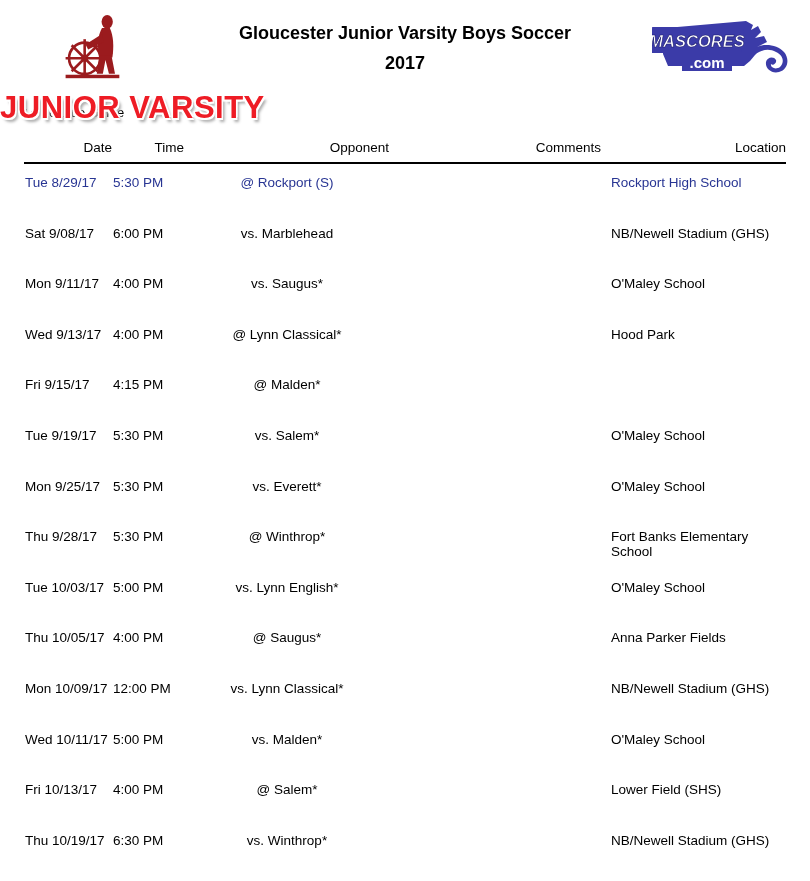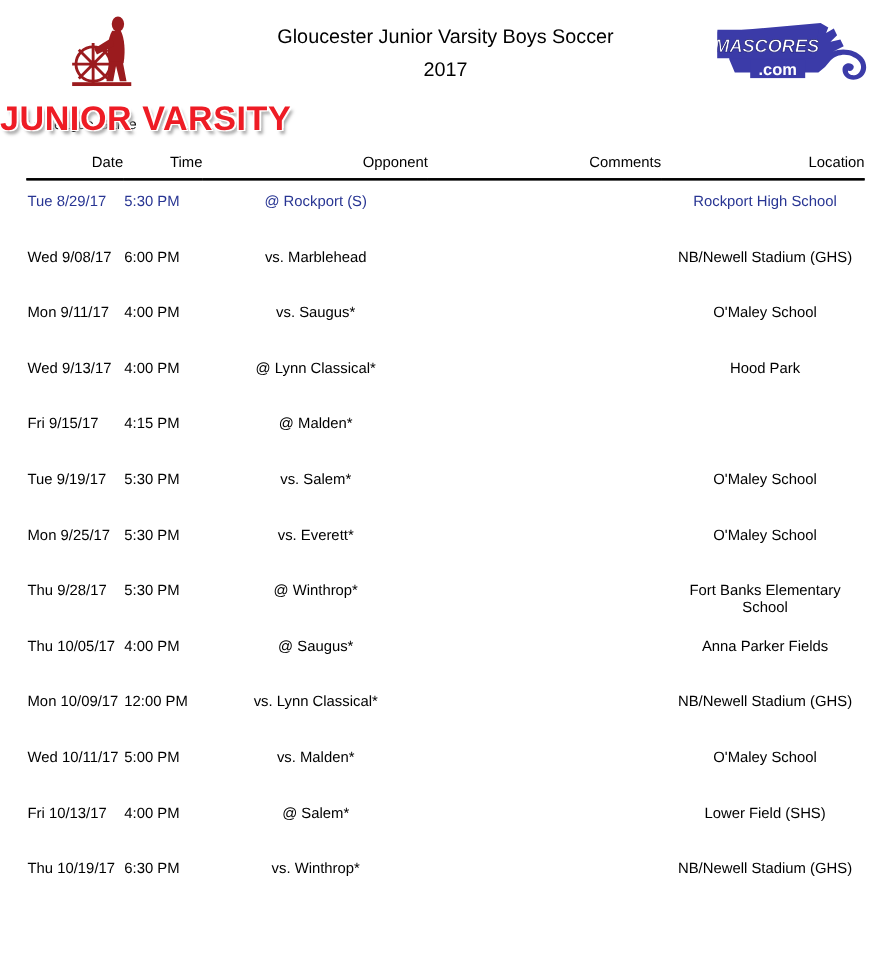--- a/index.html
+++ b/index.html
@@ -13,21 +13,21 @@
   }
   .page { position: absolute; inset: 0; }
 
   
   .team-logo {
     position: absolute; left: 56px; top: 8px;
     width: 92px; height: 78px;
   }
   .title-block {
     position: absolute; left: 150px; top: 22px; width: 510px;
-    text-align: center; font-size: 18px; line-height: 22px; color: #000;
+    text-align: center; font-size: 18px; line-height: 22px; color: #000; font-weight: bold;
   }
   .title-line2 { margin-top: 8px; }
 
   .mascores-logo {
     position: absolute; left: 652px; top: 12px;
     width: 146px; height: 72px;
   }
 
   .legend {
     position: absolute; left: 22px; top: 105px;
@@ -61,21 +61,21 @@
   }
   tbody td {
     height: 37.6px; vertical-align: top;
     padding-top: 12px;
     font-size: 13.5px; line-height: 14.5px;
     overflow: hidden;
   }
   td.col-date, td.col-time { text-align: left; }
   td.col-opponent { text-align: center; padding-left: 2px; }
   td.col-comments { text-align: left; }
-  td.col-location { text-align: center; padding-left: 10px; padding-right: 6px; }
+  td.col-location { text-align: left; padding-left: 10px; padding-right: 6px; }
 
   tr.hl td { color: var(--link, #283593); }
 
   
   .maroon-fill { fill: var(--maroon, #9b1b1e); }
   .maroon-stroke { stroke: var(--maroon, #9b1b1e); }
   .blue-fill { fill: var(--blue, #3b3ba8); }
 </style>
 </head>
 <body>
@@ -143,21 +143,21 @@
       </thead>
       <tbody>
           <tr class="hl">
             <td class="col-date">Tue 8/29/17</td>
             <td class="col-time">5:30 PM</td>
             <td class="col-opponent">@ Rockport (S)</td>
             <td class="col-comments"></td>
             <td class="col-location">Rockport High School</td>
           </tr>
           <tr>
-            <td class="col-date">Wed 9/08/17</td>
+            <td class="col-date">Sat 9/08/17</td>
             <td class="col-time">6:00 PM</td>
             <td class="col-opponent">vs. Marblehead</td>
             <td class="col-comments"></td>
             <td class="col-location">NB/Newell Stadium (GHS)</td>
           </tr>
           <tr>
             <td class="col-date">Mon 9/11/17</td>
             <td class="col-time">4:00 PM</td>
             <td class="col-opponent">vs. Saugus*</td>
             <td class="col-comments"></td>
@@ -192,20 +192,27 @@
             <td class="col-location">O'Maley School</td>
           </tr>
           <tr>
             <td class="col-date">Thu 9/28/17</td>
             <td class="col-time">5:30 PM</td>
             <td class="col-opponent">@ Winthrop*</td>
             <td class="col-comments"></td>
             <td class="col-location">Fort Banks Elementary School</td>
           </tr>
           <tr>
+            <td class="col-date">Tue 10/03/17</td>
+            <td class="col-time">5:00 PM</td>
+            <td class="col-opponent">vs. Lynn English*</td>
+            <td class="col-comments"></td>
+            <td class="col-location">O'Maley School</td>
+          </tr>
+          <tr>
             <td class="col-date">Thu 10/05/17</td>
             <td class="col-time">4:00 PM</td>
             <td class="col-opponent">@ Saugus*</td>
             <td class="col-comments"></td>
             <td class="col-location">Anna Parker Fields</td>
           </tr>
           <tr>
             <td class="col-date">Mon 10/09/17</td>
             <td class="col-time">12:00 PM</td>
             <td class="col-opponent">vs. Lynn Classical*</td>

